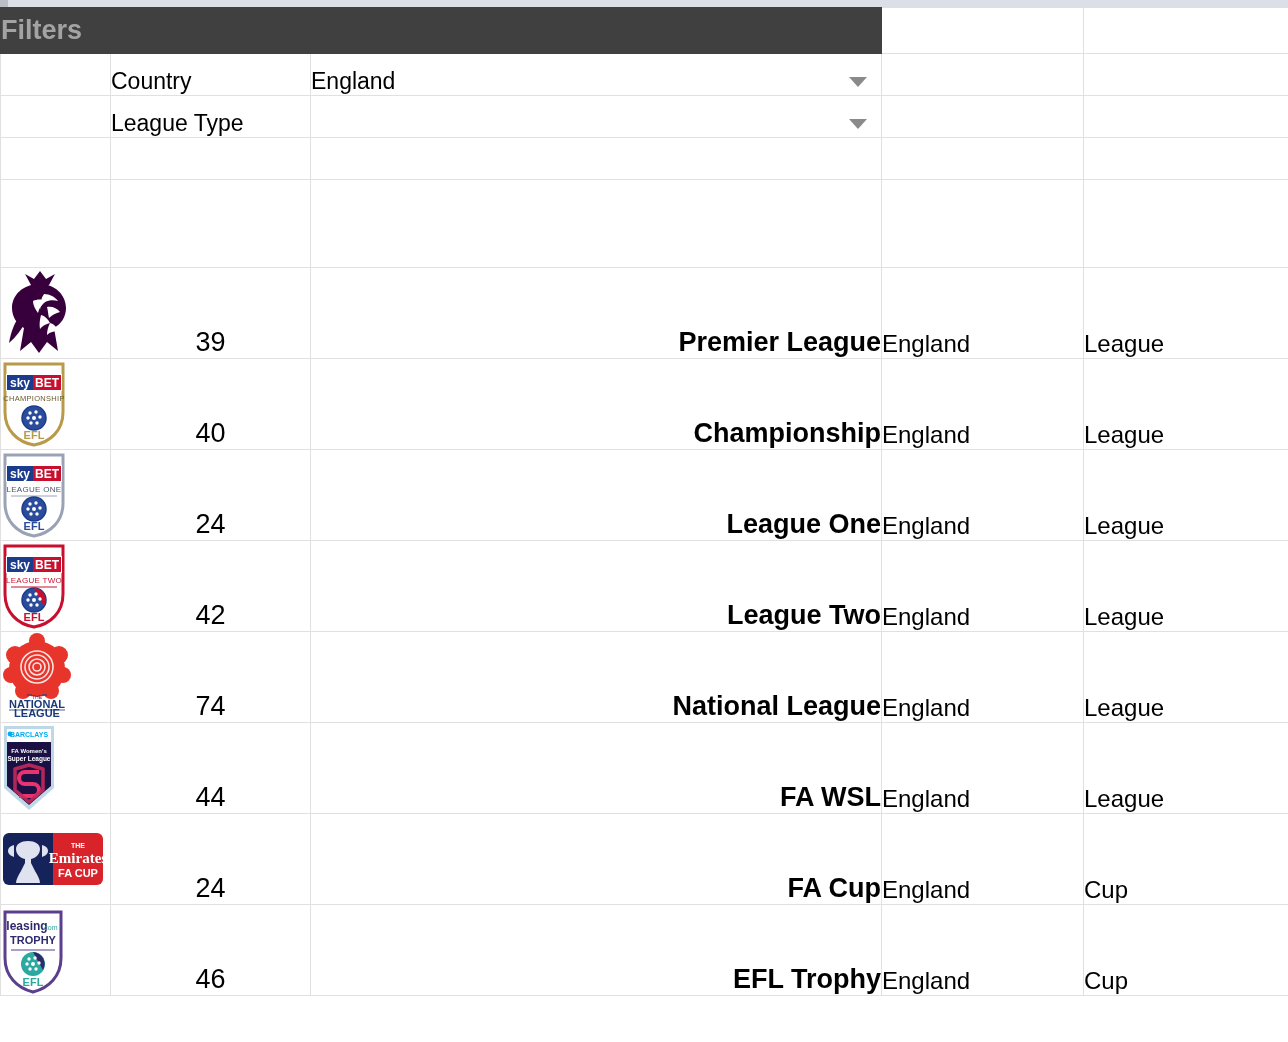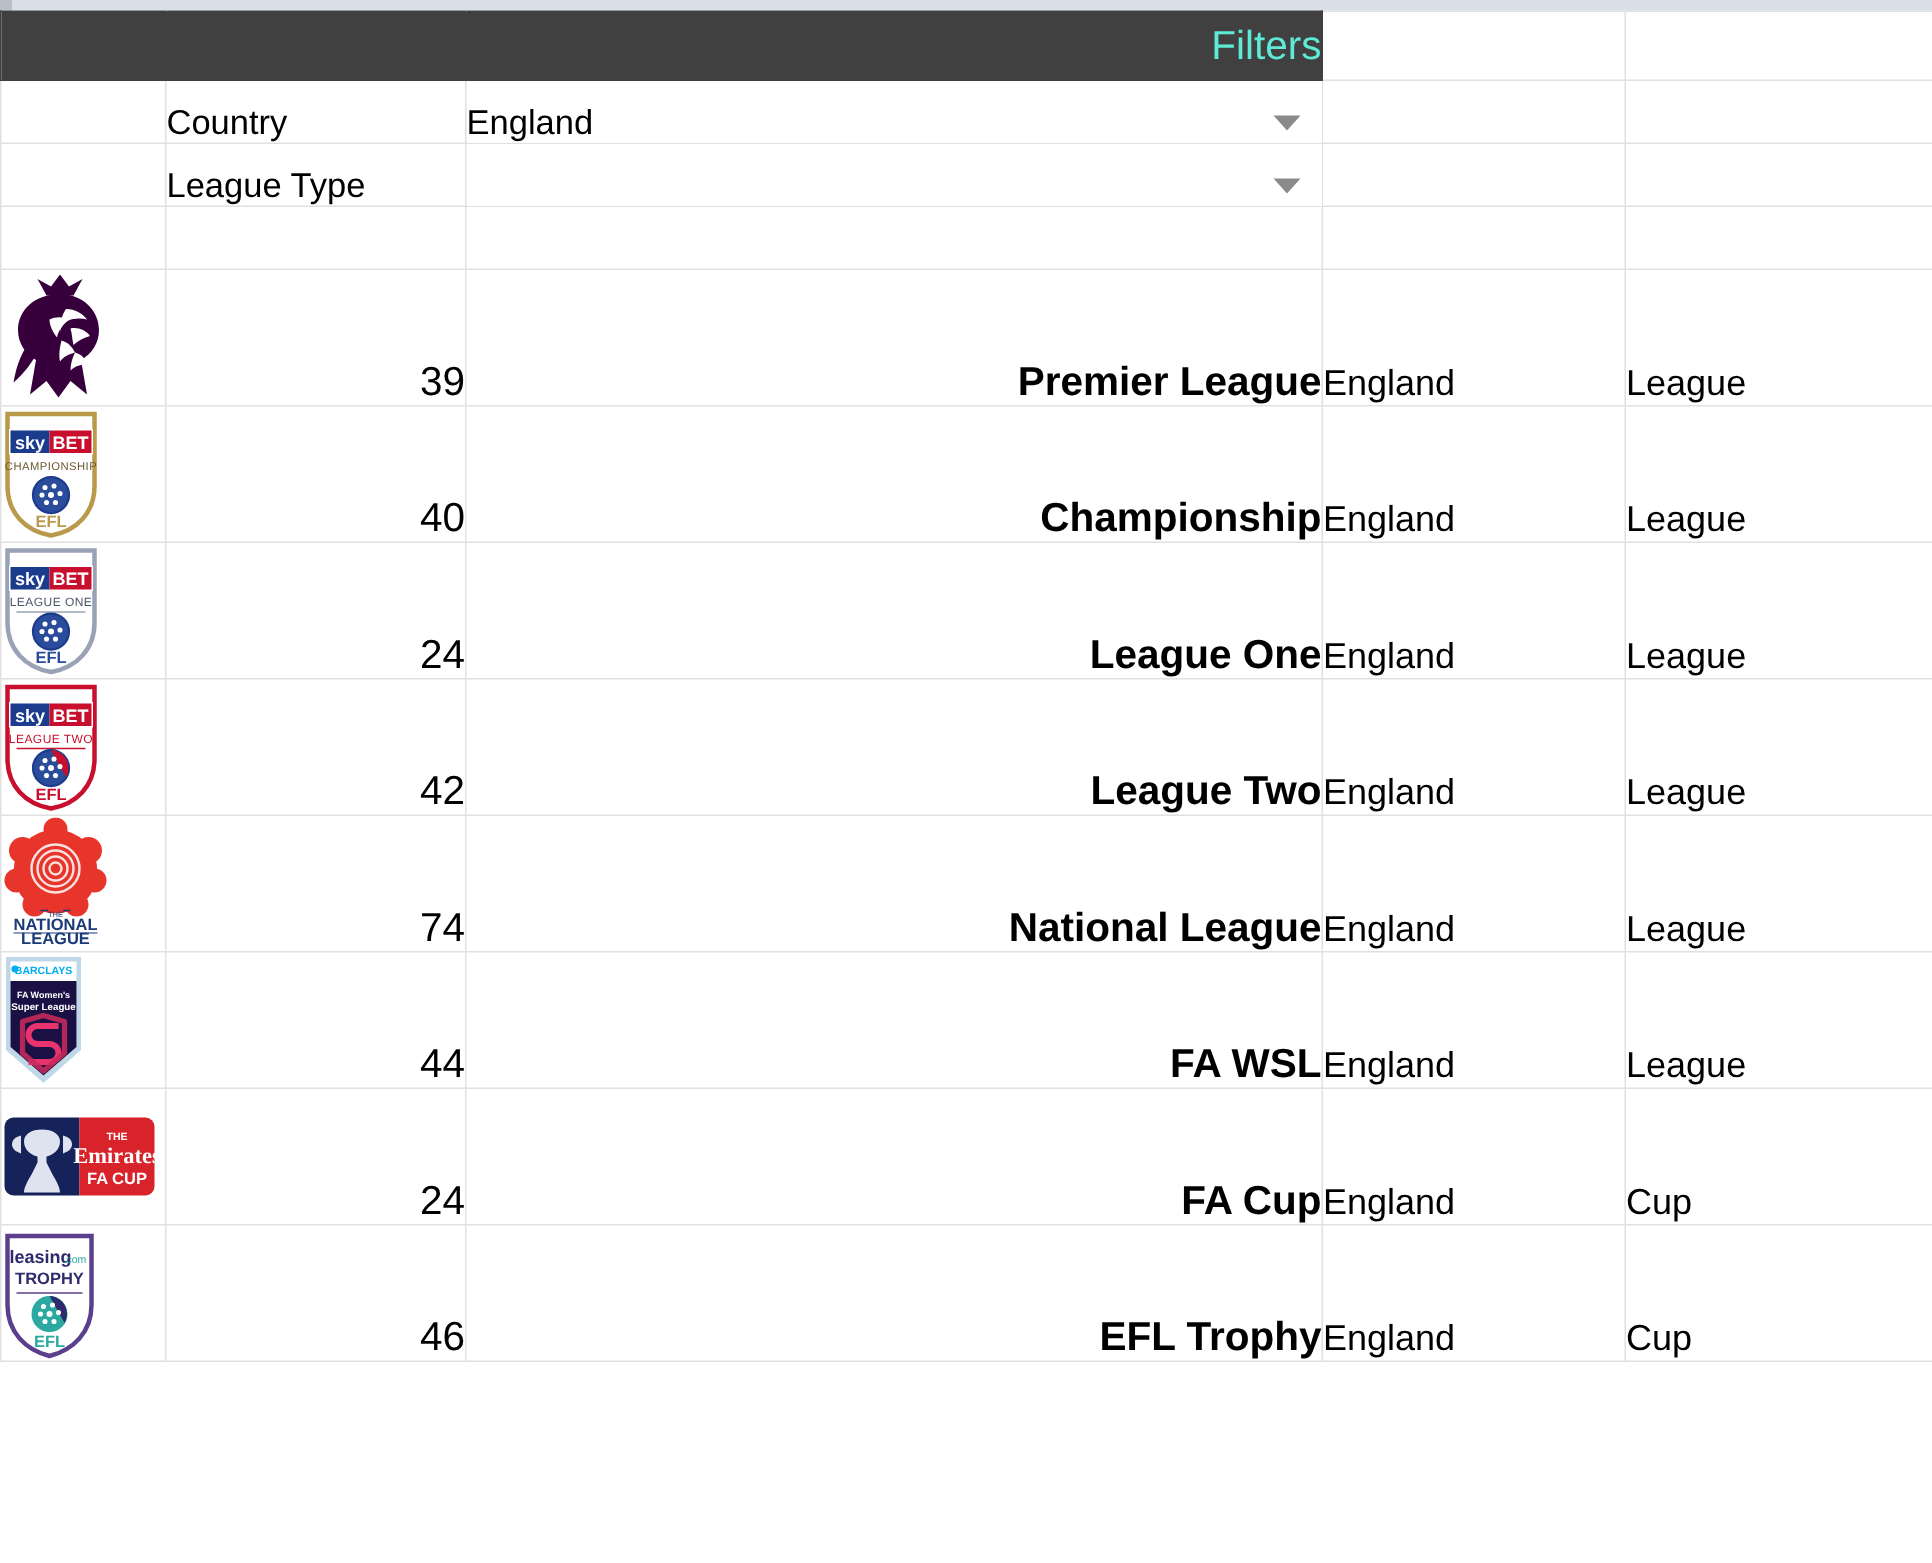--- a/index.html
+++ b/index.html
@@ -57,23 +57,23 @@
   
   col.c-logo    { width: 110px; }
   col.c-id      { width: 200px; }
   col.c-name    { width: 571px; }
   col.c-country { width: 202px; }
   col.c-type    { width: 205px; }
 
   
   .banner {
     background: #404040 !important;
-    color: #5eead4;
-    text-align: right;
-    font-weight: normal;
+    color: #a3a3a3;
+    text-align: left;
+    font-weight: bold;
     vertical-align: middle !important;
     border: 1px solid #404040 !important;
   }
   .banner-filters { height: 46px; font-size: 27px; }
   .banner-results { height: 58px; font-size: 33px; }
 
   
   .filter-row { height: 42px; }
   .filter-label {
     font-size: 23px;
@@ -121,21 +121,21 @@
   .thead-row td.th-blank { padding: 0; }
 
   
   .data-row td { height: 90px; }
   .cell-logo {
     text-align: center;
     vertical-align: bottom;
     padding: 0;
   }
   .cell-id {
-    text-align: right;
+    text-align: center;
     font-size: 27px;
     color: #000000;
     padding: 0 8px 18px 0;
   }
   .cell-name {
     font-size: 27px;
     font-weight: bold;
     color: #000000;
     padding: 0 0 18px 8px;
     white-space: nowrap;
@@ -212,20 +212,27 @@
 
         <tr class="spacer-row">
           <td></td>
           <td></td>
           <td></td>
           <td></td>
           <td></td>
         </tr>
 
 
+        <tr class="thead-row">
+          <td class="th-blank"></td>
+          <td>League ID</td>
+          <td>League Name</td>
+          <td>Country</td>
+          <td>League Type</td>
+        </tr>
 
         <tr class="data-row">
           <td class="cell-logo">
             <div class="logo-wrap">
               <svg width="78" height="86" viewBox="0 0 78 86" aria-hidden="true">
                 <g fill="#37003C">
                   <path d="M30 14 L24 3 L33 8 L39 0 L45 8 L54 3 L48 14 Z"></path>
                   <path d="M39 13c15 0 26 11 26 24 0 9-5 16-12 20l4 23-11-9-8 11-8-11-11 9 4-23c-7-4-12-11-12-20 0-13 11-24 28-24z"></path>
                   <path d="M20 44c-6 6-10 16-12 28 7-6 13-14 17-22z"></path>
                 </g>

